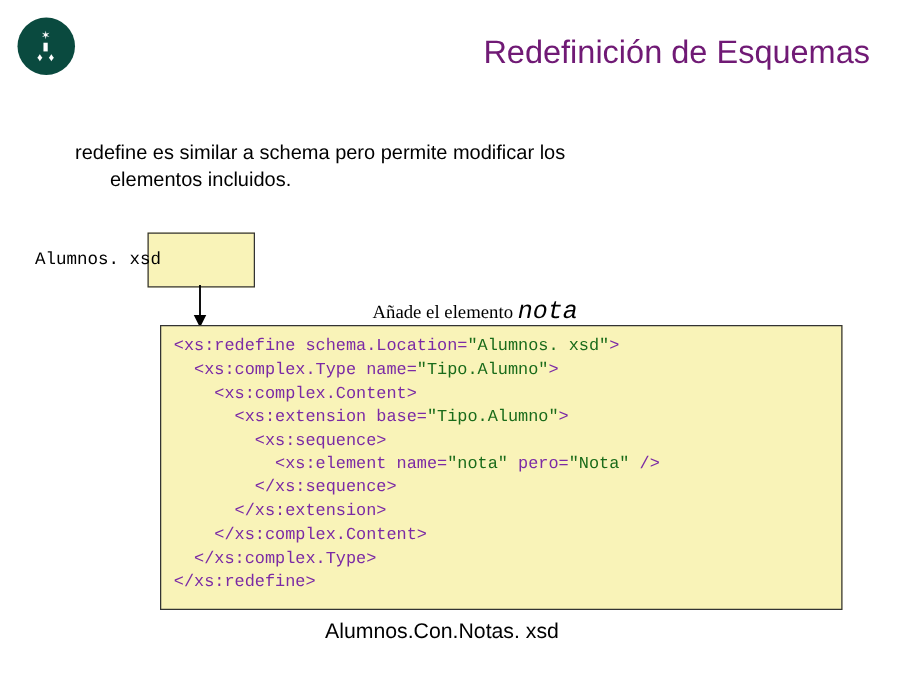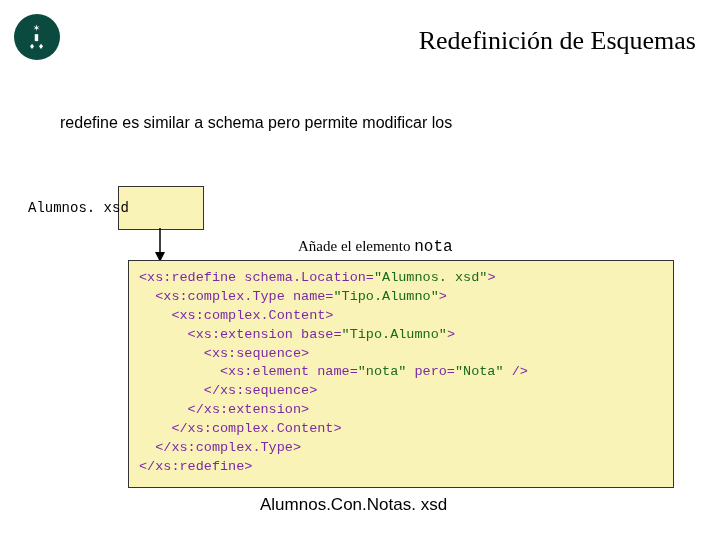--- a/index.html
+++ b/index.html
@@ -27,23 +27,23 @@
     color: #fff;
     font-size: 9px;
     line-height: 9px;
     text-align: center;
     letter-spacing: 1px;
   }
   .page-title {
     position: absolute;
     top: 26px;
     right: 24px;
-    color: #000000;
+    color: #701a75;
     font-size: 26px;
-    font-family: Liberation Serif, serif;
+    font-family: Liberation Sans, sans-serif;
     font-weight: 400;
   }
   .intro {
     position: absolute;
     top: 112px;
     left: 60px;
     right: 60px;
     font-size: 16px;
     color: #000;
     line-height: 1.35;
@@ -68,21 +68,21 @@
     font-family: Liberation Mono, monospace;
   }
   .annotation {
     position: absolute;
     top: 238px;
     left: 298px;
     font-size: 15px;
     font-family: "Times New Roman", Times, serif;
     color: #000;
   }
-  .annotation .mono { font-family: "Courier New", monospace; font-size: 16px; }
+  .annotation .mono { font-family: "Courier New", monospace; font-size: 20px; font-style: italic; }
   .code-box {
     position: absolute;
     top: 260px;
     left: 128px;
     width: 546px;
     background: #f9f3b8;
     border: 1px solid #333;
     padding: 8px 10px 10px 10px;
     font-family: "Courier New", monospace;
     font-size: 13.5px;
@@ -108,20 +108,21 @@
 <body>
 
 <div class="logo">
   <div class="logo-inner">✶<br>▮<br>♦ ♦</div>
 </div>
 
 <div class="page-title">Redefinición de Esquemas</div>
 
 <div class="intro">
   <span class="em">redefine</span><span> es similar a </span><span class="em">schema</span><span> pero permite modificar los</span>
+  <div class="intro-line2">elementos incluidos.</div>
 </div>
 
 <div class="box-small"></div>
 <div class="label-small">Alumnos. xsd</div>
 
 <svg class="arrow" style="top:228px; left:150px;" width="20" height="40">
   <line x1="10" y1="0" x2="10" y2="28" stroke="#000" stroke-width="1.5"></line>
   <polygon points="10,34 5,24 15,24" fill="#000"></polygon>
 </svg>
 

